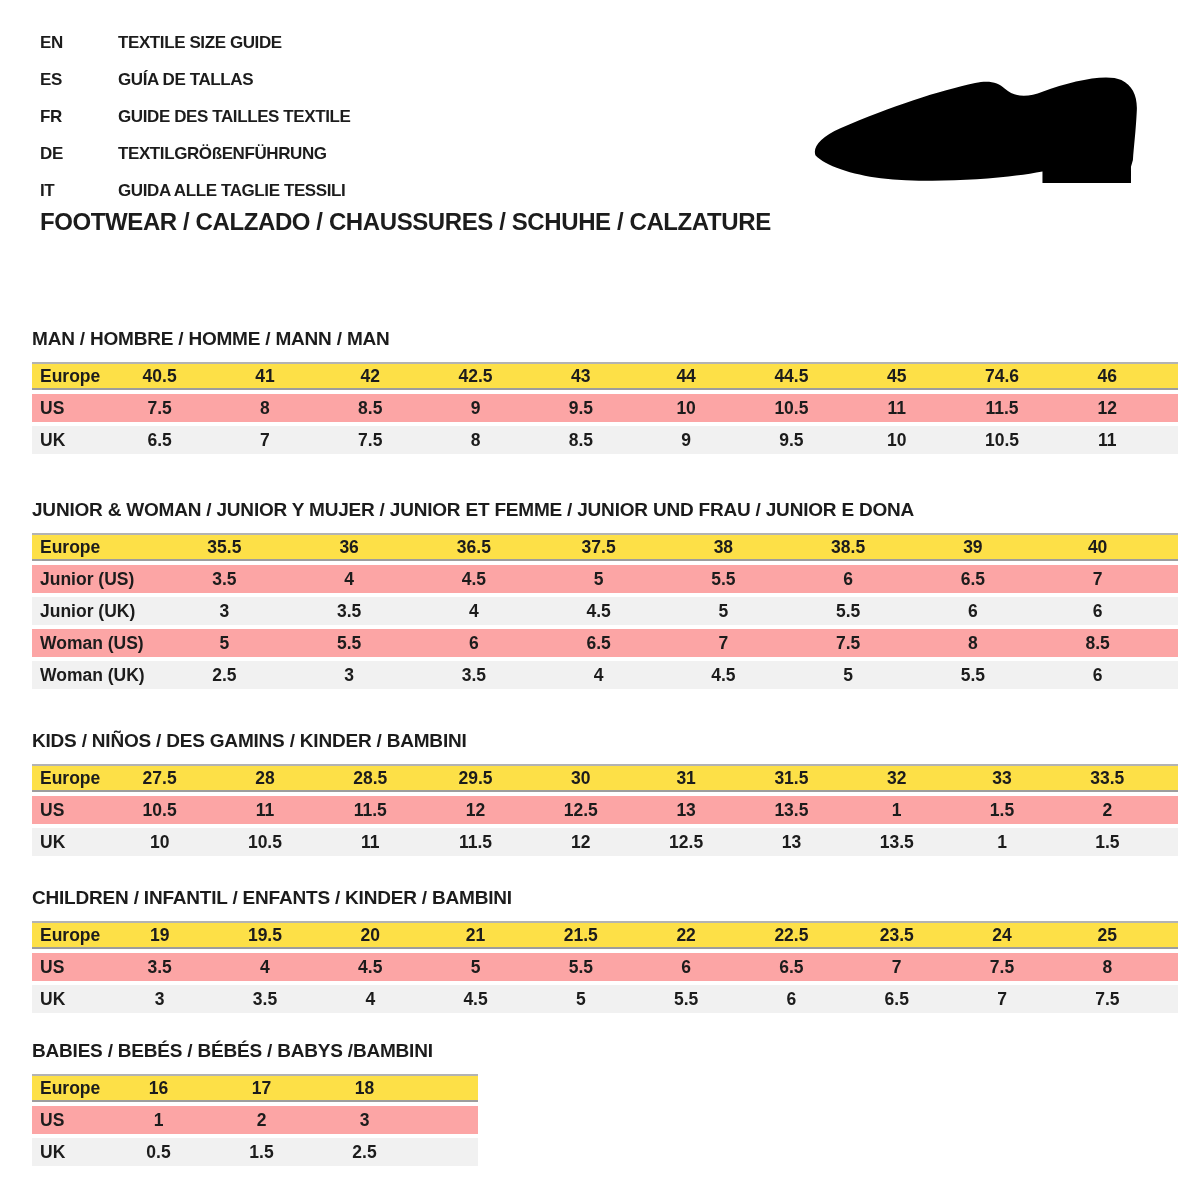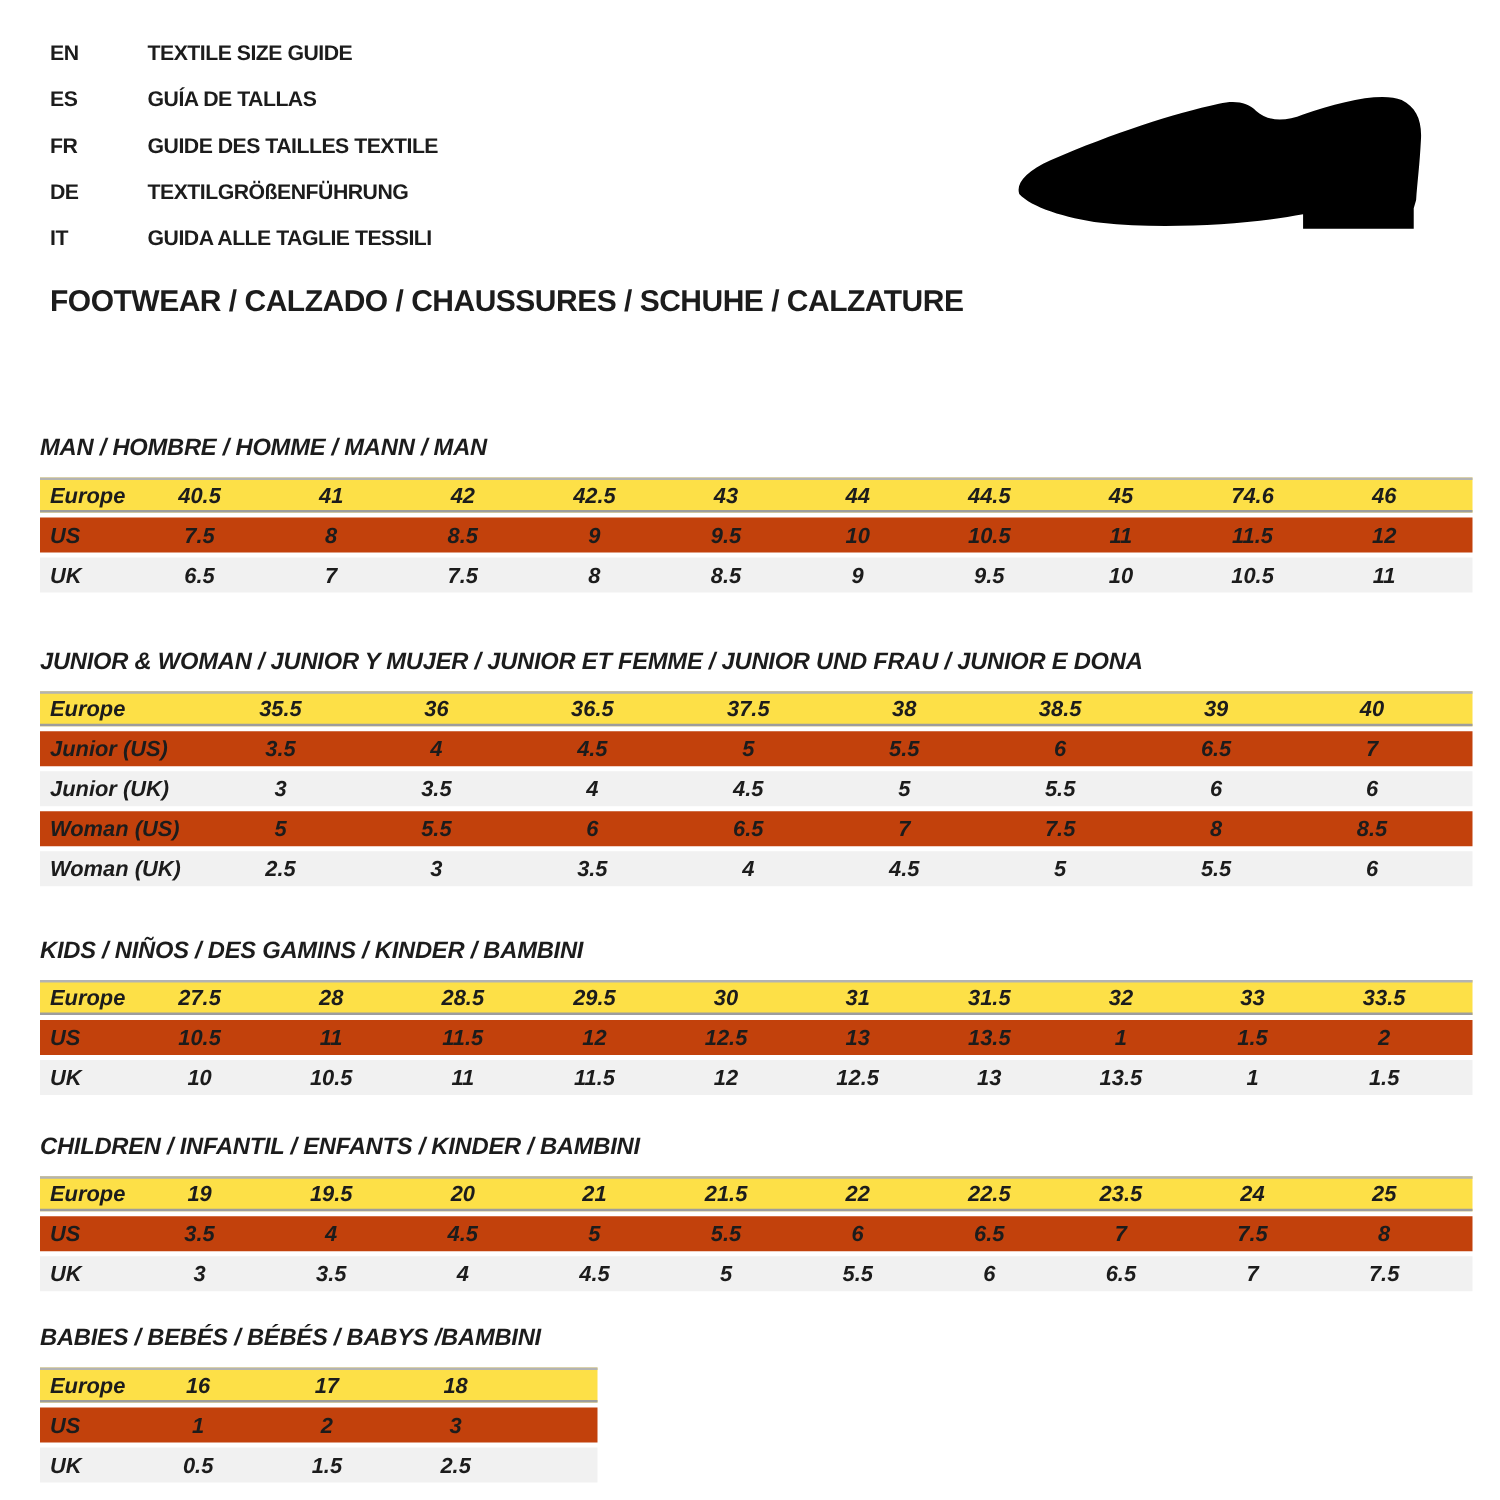--- a/index.html
+++ b/index.html
@@ -12,52 +12,52 @@
     position: relative;
     overflow: hidden;
   }
 
   
   .lang-block { padding: 24px 0 0 40px; }
   .lang-line { display: flex; font-size: 17px; line-height: 37px; letter-spacing: -0.4px; }
   .lang-code { width: 78px; flex: 0 0 78px; }
 
   .category-line {
-    margin: 20px 0 0 40px;
+    margin: 0 0 0 40px;
     font-size: 24px;
     line-height: 26px;
     letter-spacing: -0.4px;
   }
 
   
   .shoe-wrap { position: absolute; left: 800px; top: 60px; width: 356px; height: 146px; }
   .shoe-wrap svg { width: 100%; height: 100%; display: block; }
 
   
-  .sections { margin-left: 32px; width: 1146px; font-style: italic; }
+  .sections { margin-left: 32px; width: 1146px; }
   .section .section-title {
     font-size: 19px;
     line-height: 20px;
     letter-spacing: -0.2px;
   }
   #sec-man      { margin-top: 94px; }
   #sec-junior   { margin-top: 46px; }
   #sec-kids     { margin-top: 42px; }
   #sec-children { margin-top: 32px; }
   #sec-babies   { margin-top: 28px; }
 
   .stable { margin-top: 13px; }
   .trow {
     display: flex;
     height: 28px;
     line-height: 28px;
     margin-bottom: 4px;
     font-size: 17.5px;
     padding-right: 18px;
-    background: #c2410c;
+    background: #fca5a5;
   }
   .trow.thead {
     background: #fde047;
     border-top: 2px solid #b3b3b3;
     border-bottom: 2px solid #9d9d9d;
     line-height: 24px;
   }
   .trow:nth-child(odd):not(.thead) { background: #f1f1f1; }
 
   .tlabel { flex: 0 0 75px; padding-left: 8px; text-align: left; }

